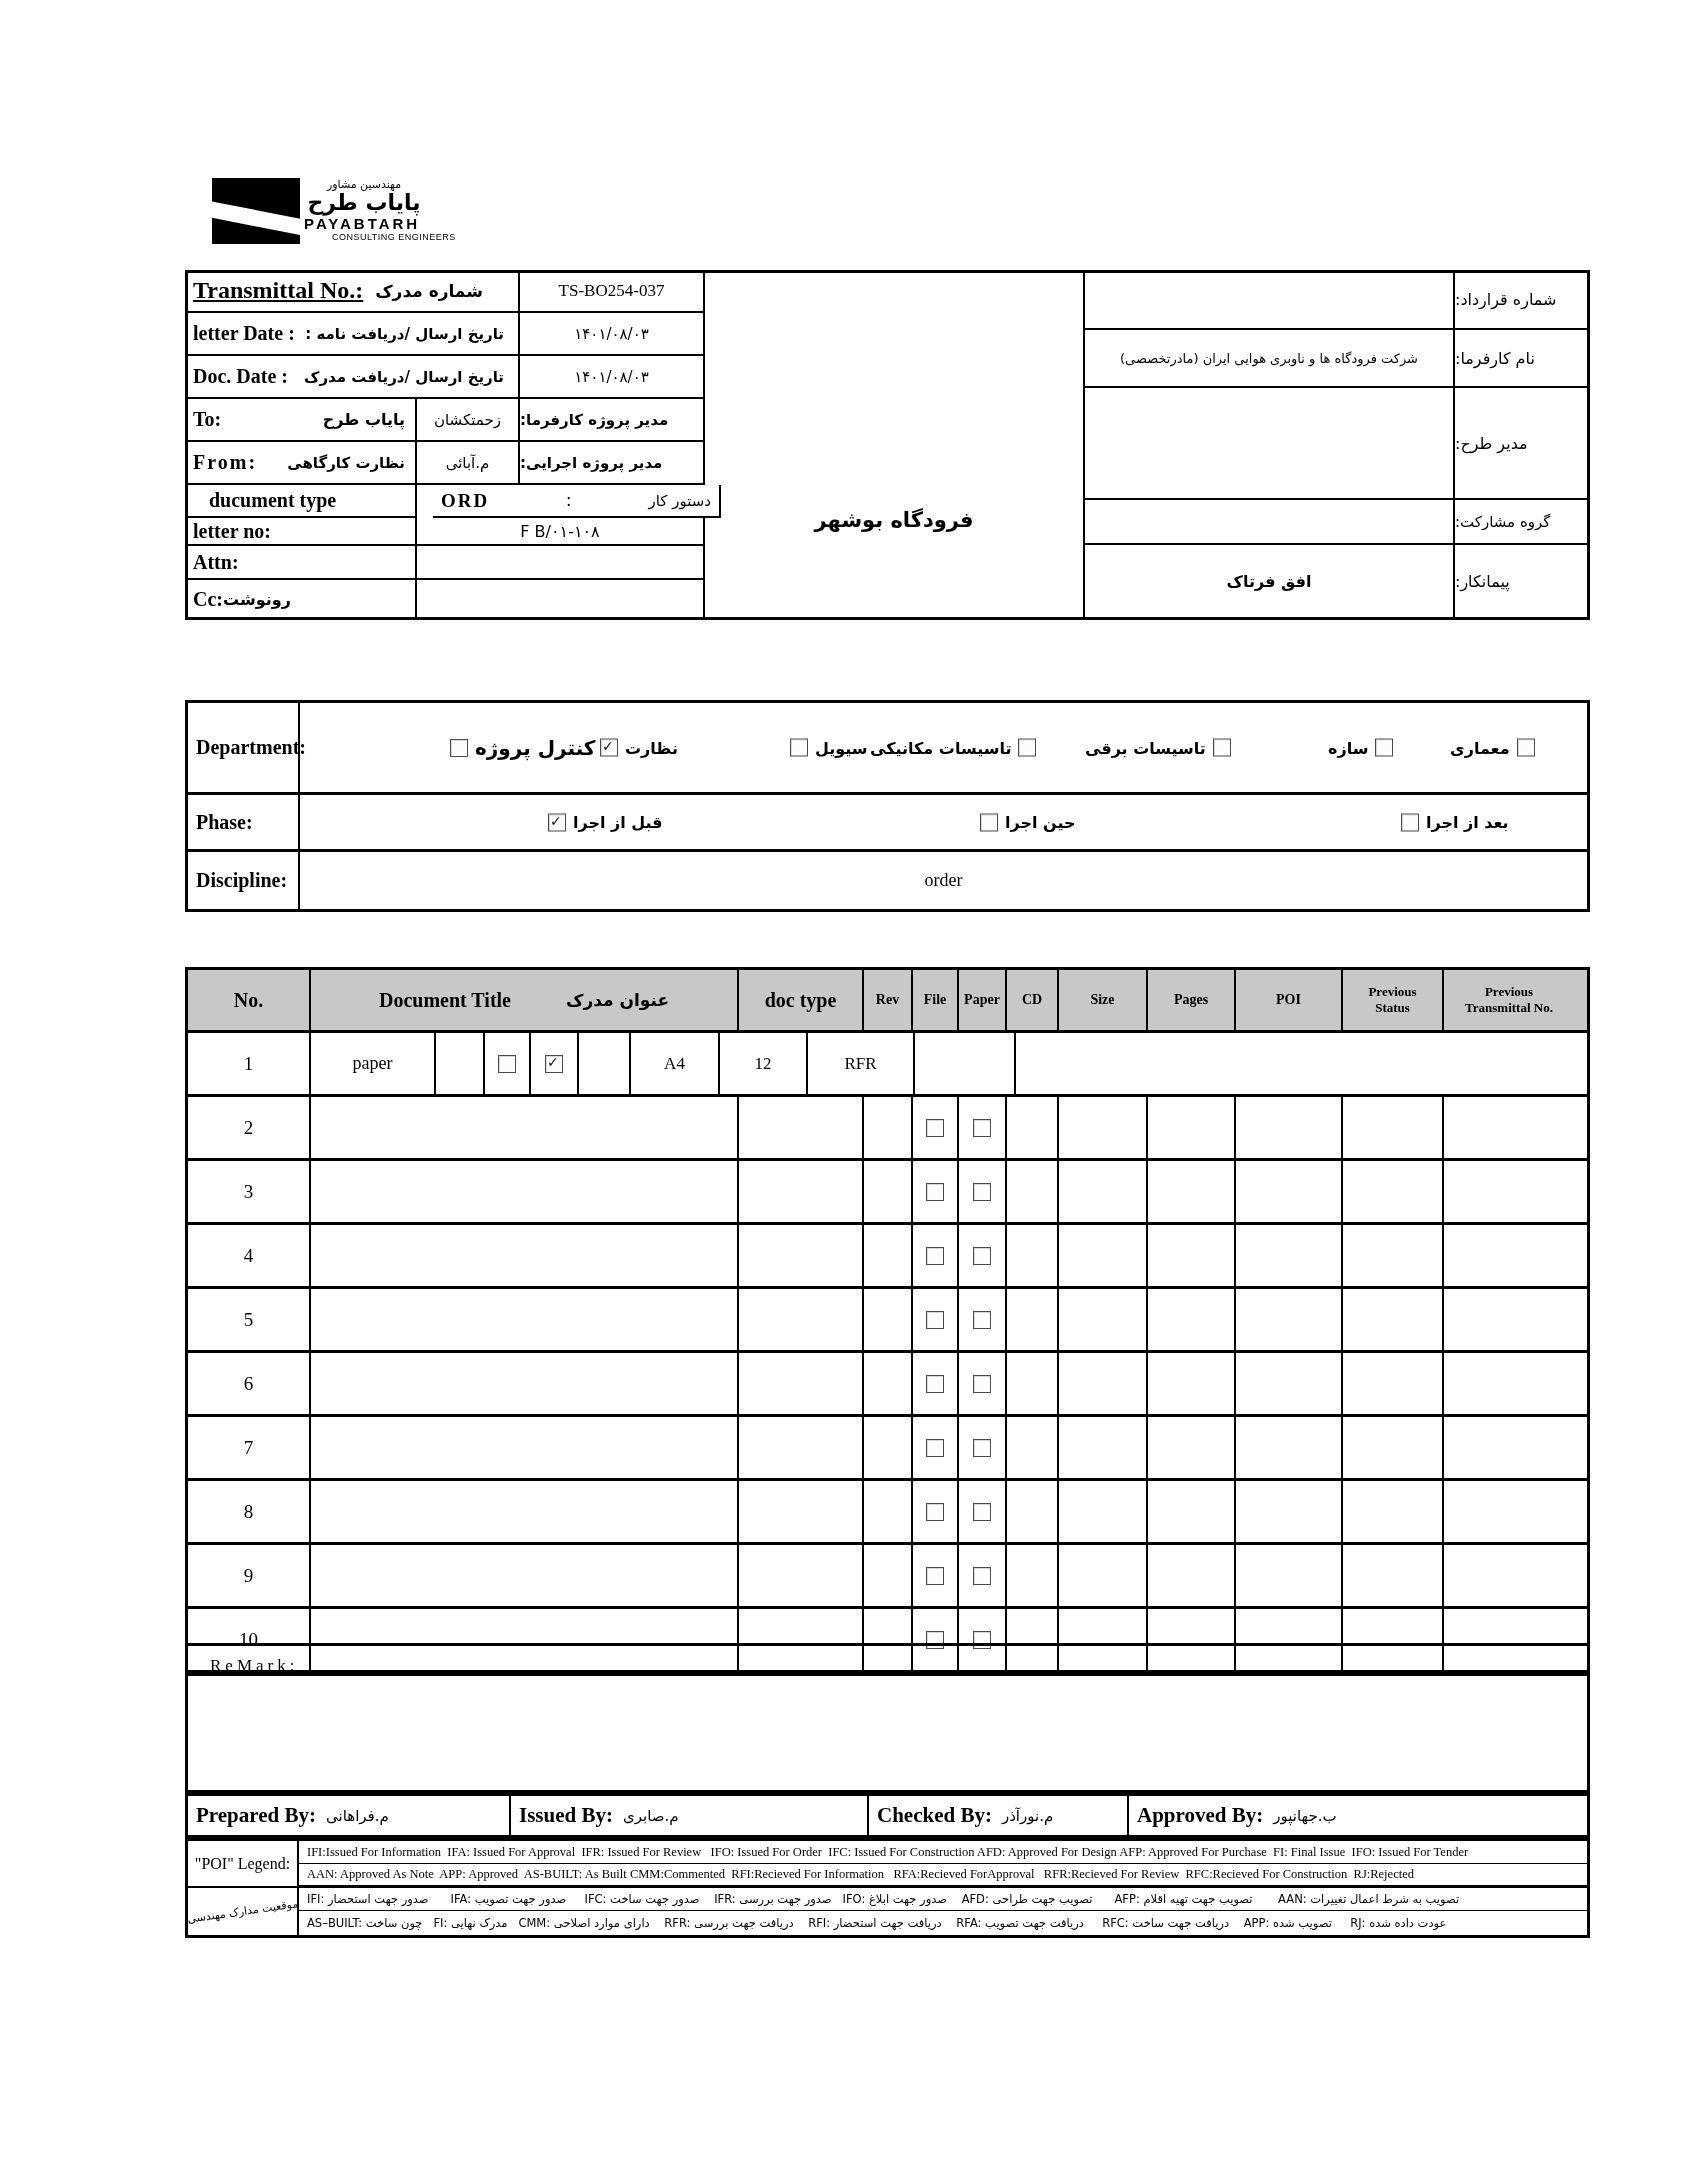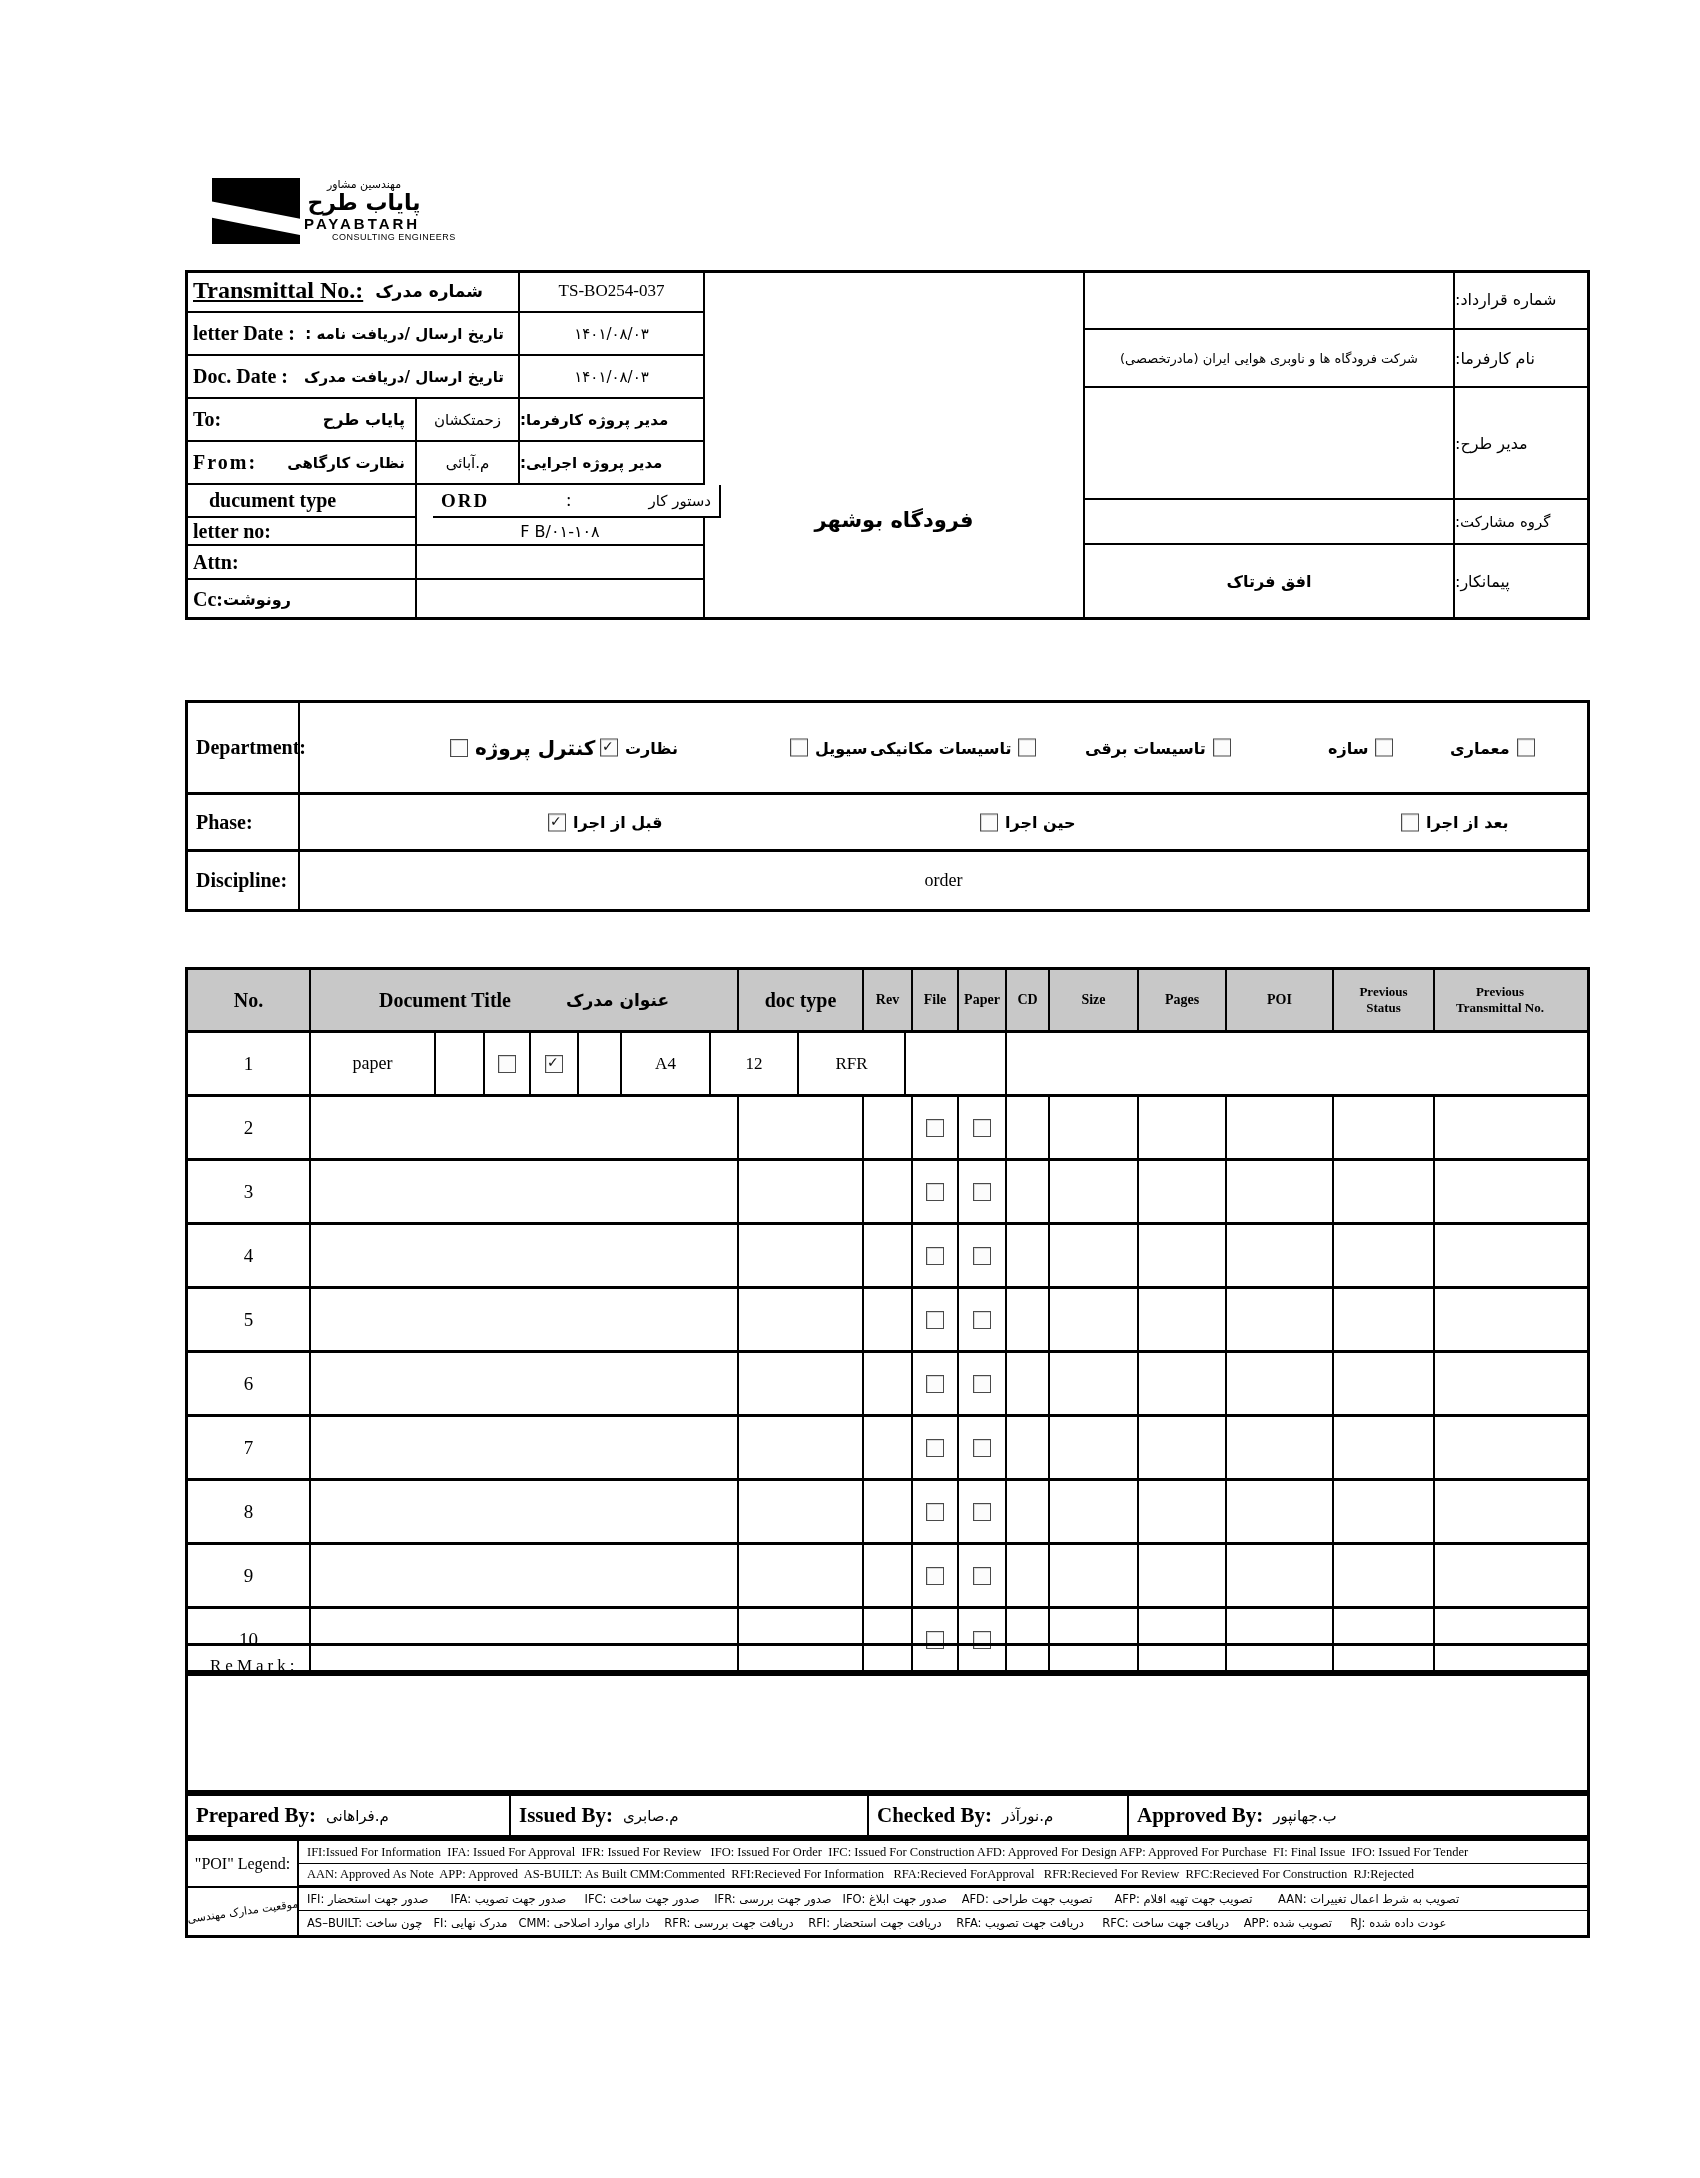--- a/index.html
+++ b/index.html
@@ -13,21 +13,21 @@
   .hc{position:absolute;box-sizing:border-box;border-right:2px solid #000;border-bottom:2px solid #000;display:flex;align-items:center;overflow:hidden;}
   .cbx{width:16px;height:16px;border:1.7px solid #4a4a4a;background:#fcfcfc;display:inline-block;position:relative;flex:none;box-shadow:inset 1px 1px 0 #d8d8d8;}
   .cbx.checked::after{content:"\2713";position:absolute;left:1px;top:-2px;font-size:14px;font-weight:bold;color:#111;font-family:"DejaVu Sans",sans-serif;}
   .ditem{position:absolute;top:50%;transform:translateY(-50%);display:flex;align-items:center;gap:7px;white-space:nowrap;}
   
   .thead{display:flex;height:60px;background:#c8c8c8;border-bottom:3px solid #000;}
   .trow{display:flex;height:61px;border-bottom:3px solid #000;background:#fff;}
   .tcell{border-right:2px solid #000;box-sizing:border-box;display:flex;align-items:center;justify-content:center;text-align:center;overflow:hidden;font-family:"Liberation Serif",serif;}
   .tcell.last{border-right:none;}
   .c1{width:123px}.c2{width:428px}.c3{width:125px}.c4{width:49px}.c5{width:46px}.c6{width:48px}
-  .c7{width:43px}.c8{width:89px}.c9{width:88px}.c10{width:107px}.c11{width:101px}.c12{width:130px}
+  .c7{width:52px}.c8{width:89px}.c9{width:88px}.c10{width:107px}.c11{width:101px}.c12{width:130px}
   .lrow{box-sizing:border-box;border-bottom:1px solid #000;display:flex;align-items:center;padding-left:8px;white-space:pre;overflow:hidden;}
   .sigcell{box-sizing:border-box;border-right:2px solid #000;display:flex;align-items:center;padding-left:8px;gap:10px;overflow:hidden;}
 </style>
 </head>
 <body>
 
 <div id="page">
 
   <div class="abs" style="left:212px;top:178px;width:88px;height:66px;background:#000;overflow:hidden;">
     <div style="position:absolute;left:-12px;top:34px;width:130px;height:16px;background:#fff;border-radius:10px;transform:rotate(11deg);"></div>

